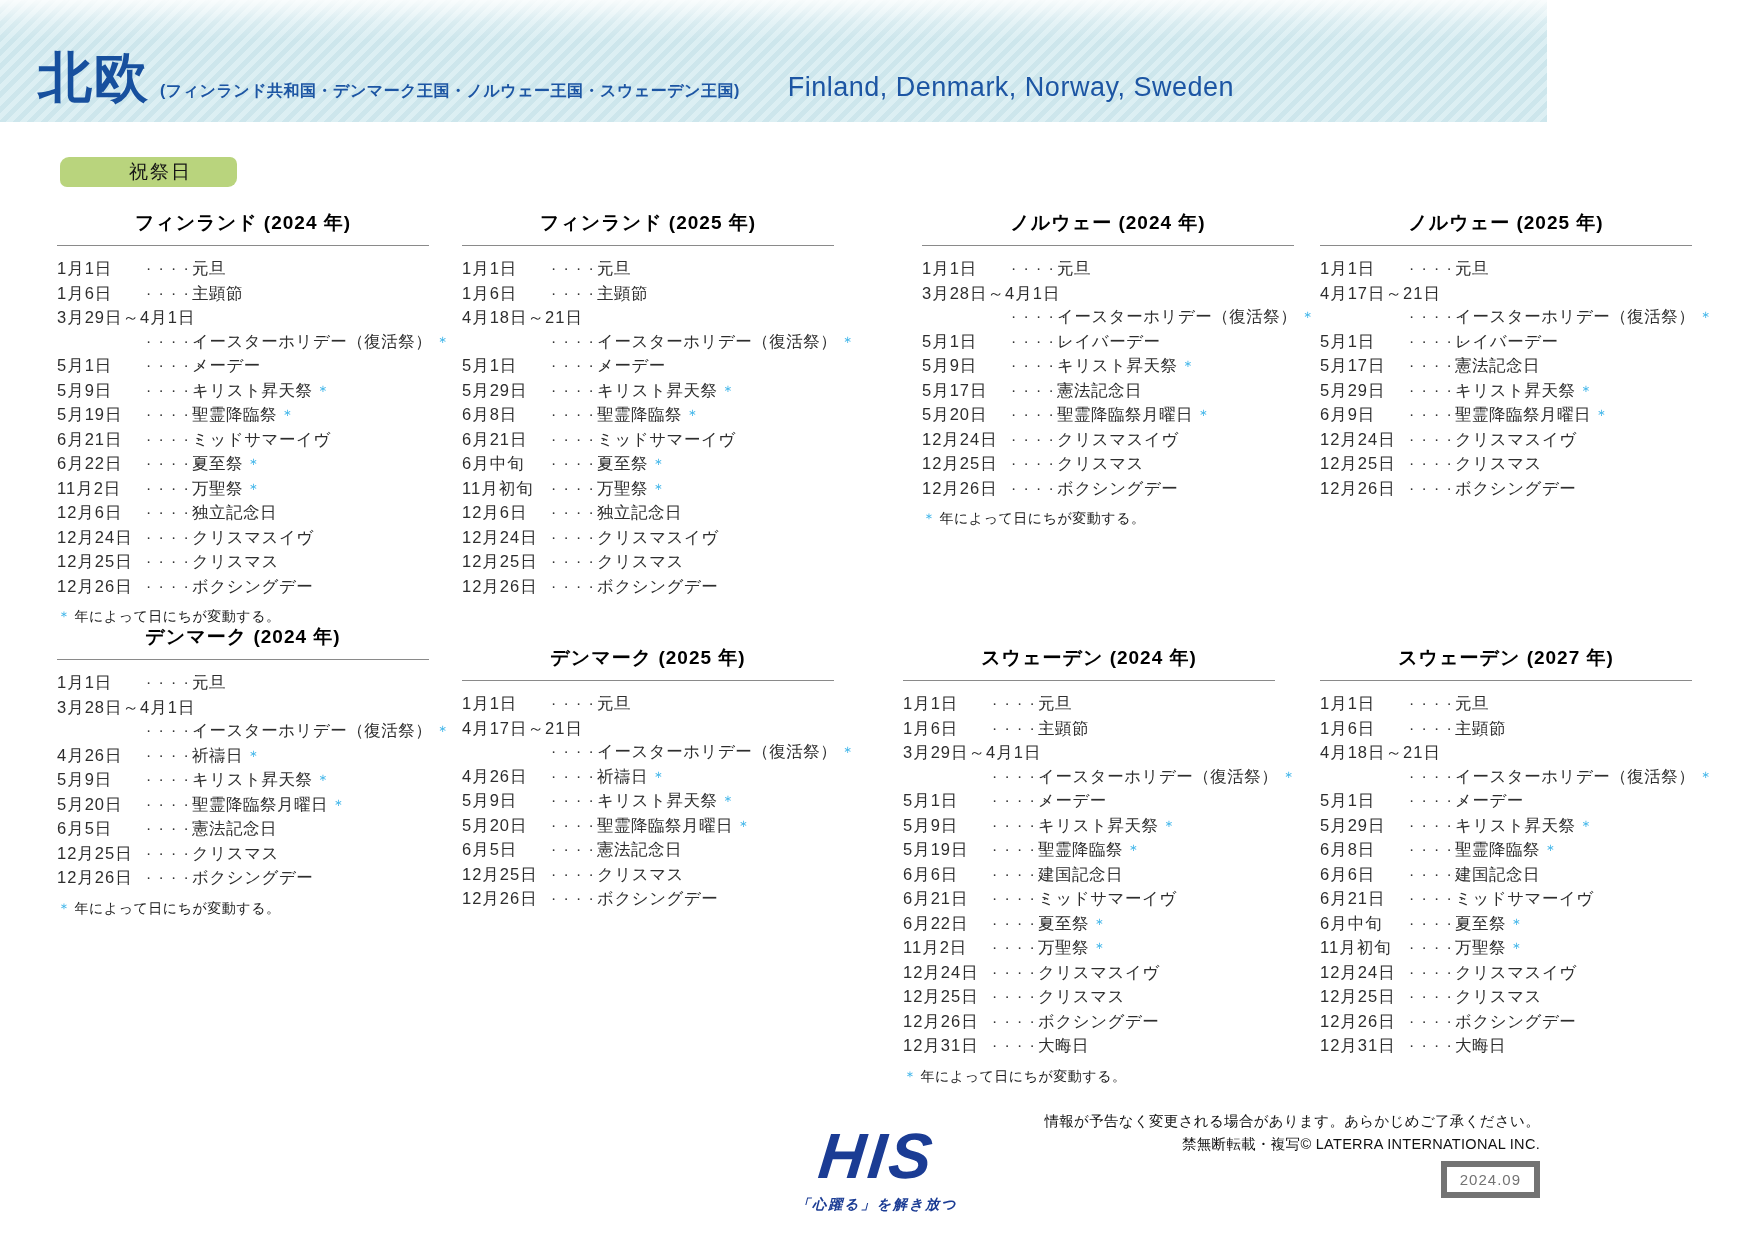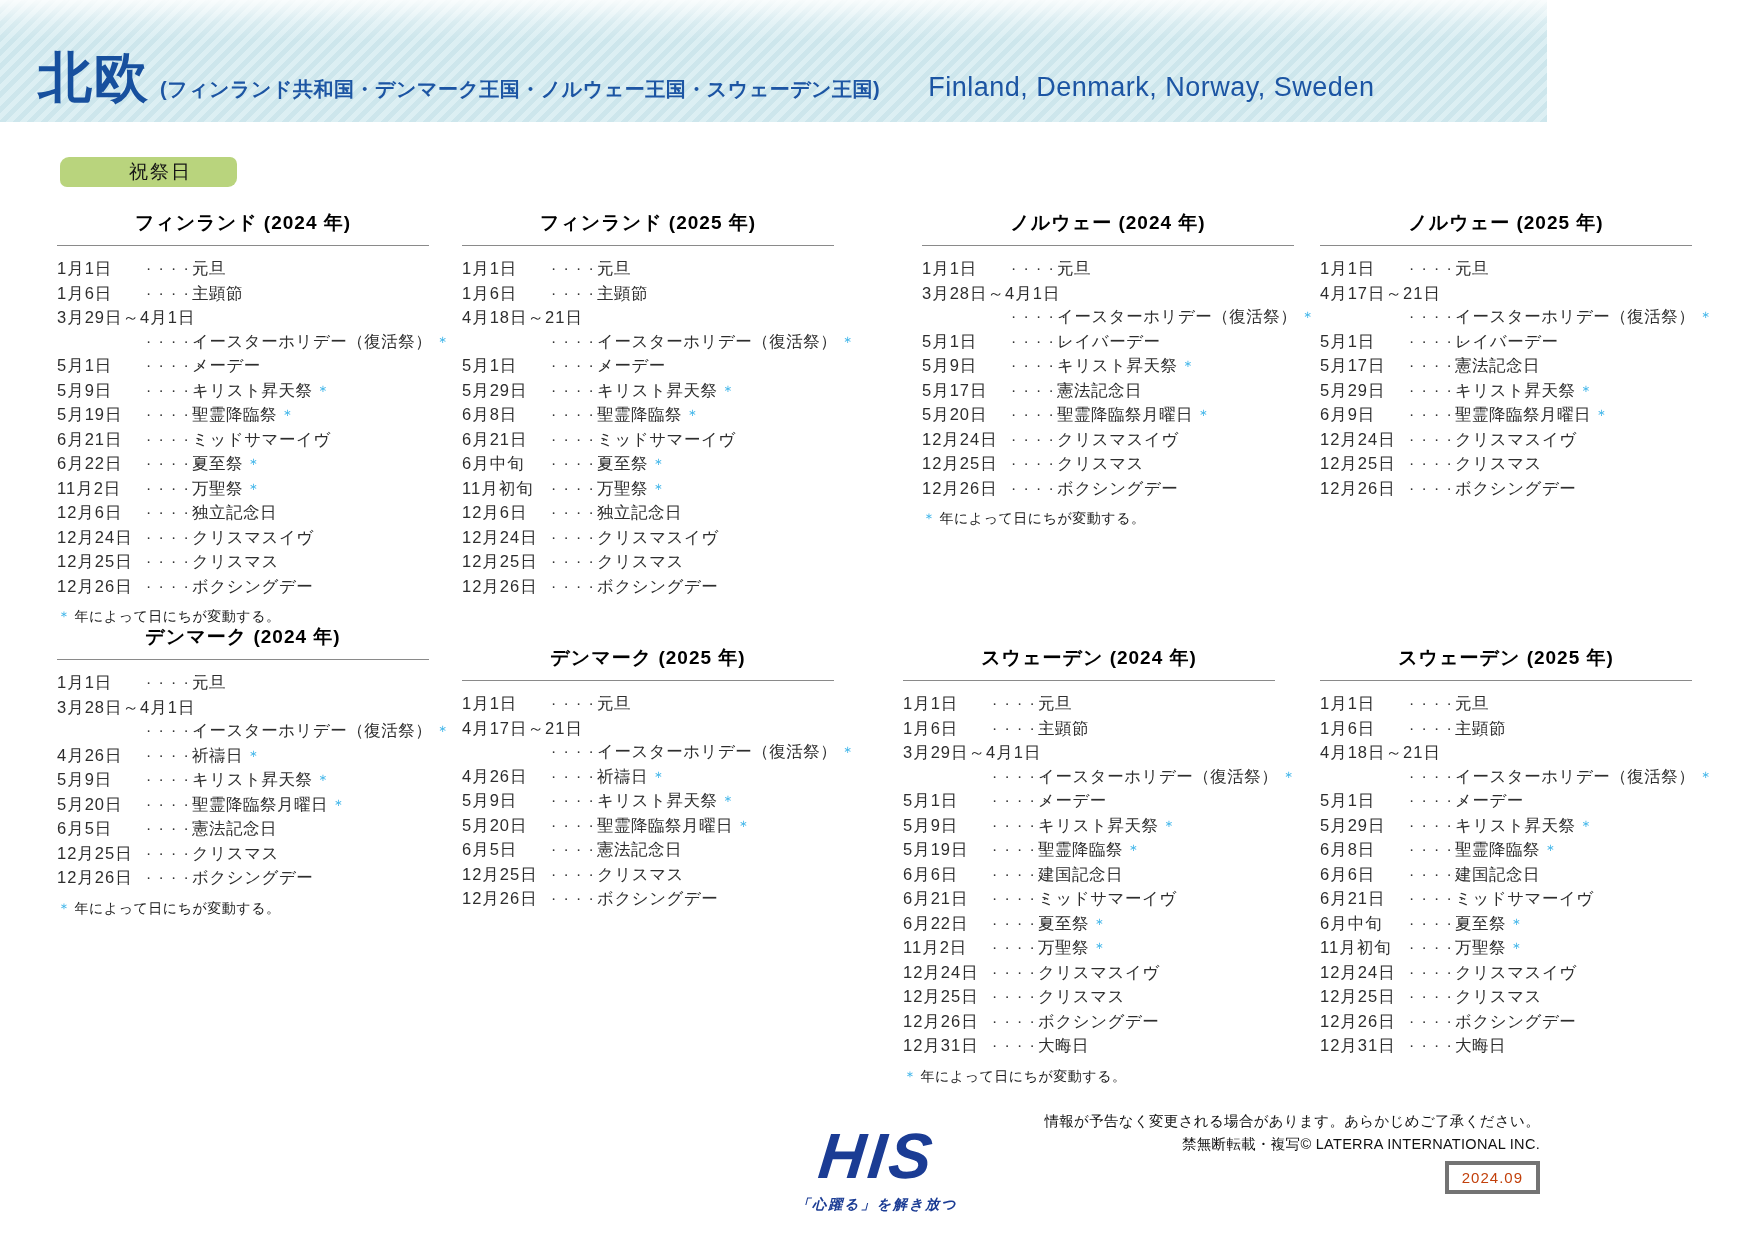--- a/index.html
+++ b/index.html
@@ -6,21 +6,21 @@
   body{width:1754px;height:1240px;position:relative;overflow:hidden;
        font-family:"Liberation Sans","DejaVu Sans",sans-serif;}
 
   
   .band{position:absolute;left:0;top:0;width:1547px;height:122px;box-sizing:border-box;
         display:flex;align-items:baseline;padding:50px 0 0 38px;
         background:
           linear-gradient(180deg, rgba(255,255,255,.85) 0px, rgba(255,255,255,.25) 22px, rgba(255,255,255,0) 40px),
           repeating-linear-gradient(135deg,#dcefF3 0 5px,#cde6ec 5px 10px);}
   .h-title{font-size:54px;font-weight:700;color:#17509e;letter-spacing:2px;line-height:1;}
-  .h-sub{font-size:20px;font-weight:700;color:#1c55a3;margin-left:10px;letter-spacing:.5px;}
+  .h-sub{font-size:16px;font-weight:700;color:#1c55a3;margin-left:10px;letter-spacing:.5px;}
   .h-en{font-size:27px;font-weight:400;color:#1c55a3;margin-left:48px;letter-spacing:.5px;}
 
   
   .badge{position:absolute;left:60px;top:157px;width:153px;height:30px;background:#b9d47d;
          border-radius:9px 7px 9px 7px;display:flex;align-items:center;justify-content:center;
          font-size:19px;color:#151515;letter-spacing:2px;padding-left:24px;}
 
   
   section.col{position:absolute;width:372px;}
   .pos0{left:57px;top:210px}  .pos1{left:462px;top:210px}
@@ -41,22 +41,22 @@
   .note .star{margin:0 3px 0 0;font-size:14px;}
 
   
   .his{position:absolute;left:772px;top:1124px;width:210px;text-align:center;color:#1b3c94;}
   .his-logo{font-size:64px;font-weight:800;font-style:italic;letter-spacing:3px;line-height:1;
             transform:skewX(-6deg);}
   .his-tag{margin-top:8px;font-size:14px;font-weight:700;font-style:italic;letter-spacing:2px;}
 
   .legal{position:absolute;right:214px;top:1110px;text-align:right;font-size:14.5px;color:#111;
          line-height:23px;letter-spacing:.3px;margin-left:36px;}
-  .version-box{display:inline-block;margin-top:5px;border:4px solid #737373;background:#fff;
-               padding:1px 13px;font-size:15px;color:#c2410c;letter-spacing:1px;}
+  .version-box{display:inline-block;margin-top:5px;border:6px solid #737373;background:#fff;
+               padding:1px 13px;font-size:15px;color:#737373;letter-spacing:1px;}
 </style>
 </head>
 <body>
 
 <header class="band">
   <span class="h-title">北欧</span>
   <span class="h-sub">(フィンランド共和国・デンマーク王国・ノルウェー王国・スウェーデン王国)</span>
   <span class="h-en">Finland, Denmark, Norway, Sweden</span>
 </header>
 
@@ -184,21 +184,21 @@
         <div class="e"><span class="date">6月22日</span><span class="dots">・・・・・</span><span class="name">夏至祭</span><span class="star">＊</span></div>
         <div class="e"><span class="date">11月2日</span><span class="dots">・・・・・</span><span class="name">万聖祭</span><span class="star">＊</span></div>
         <div class="e"><span class="date">12月24日</span><span class="dots">・・・・</span><span class="name">クリスマスイヴ</span></div>
         <div class="e"><span class="date">12月25日</span><span class="dots">・・・・</span><span class="name">クリスマス</span></div>
         <div class="e"><span class="date">12月26日</span><span class="dots">・・・・</span><span class="name">ボクシングデー</span></div>
         <div class="e"><span class="date">12月31日</span><span class="dots">・・・・</span><span class="name">大晦日</span></div>
       </div>
       <div class="note"><span class="star">＊</span>年によって日にちが変動する。</div>
     </section>
     <section class="col pos7">
-      <h2>スウェーデン (2025 年)</h2>
+      <h2>スウェーデン (2027 年)</h2>
       <div class="rule"></div>
       <div class="entries">
         <div class="e"><span class="date">1月1日</span><span class="dots">・・・・・</span><span class="name">元旦</span></div>
         <div class="e"><span class="date">1月6日</span><span class="dots">・・・・・</span><span class="name">主顕節</span></div>
         <div class="e"><span class="date range">4月18日～21日</span></div>
         <div class="e"><span class="date"></span><span class="dots">・・・・・</span><span class="name">イースターホリデー（復活祭）</span><span class="star">＊</span></div>
         <div class="e"><span class="date">5月1日</span><span class="dots">・・・・・</span><span class="name">メーデー</span></div>
         <div class="e"><span class="date">5月29日</span><span class="dots">・・・・・</span><span class="name">キリスト昇天祭</span><span class="star">＊</span></div>
         <div class="e"><span class="date">6月8日</span><span class="dots">・・・・・</span><span class="name">聖霊降臨祭</span><span class="star">＊</span></div>
         <div class="e"><span class="date">6月6日</span><span class="dots">・・・・・</span><span class="name">建国記念日</span></div>

